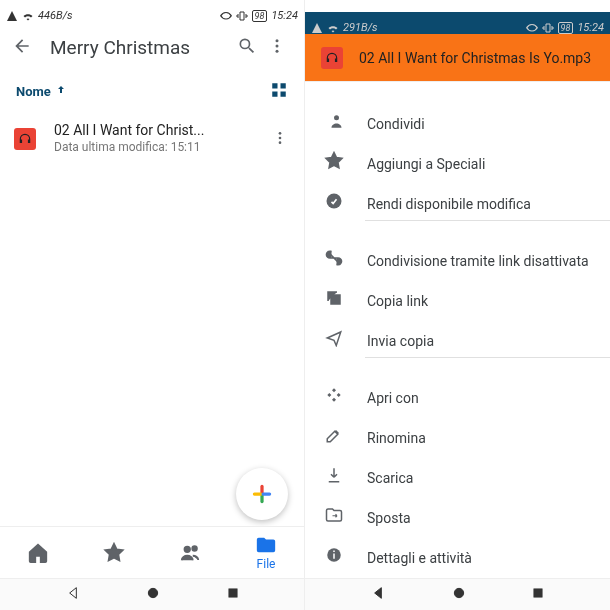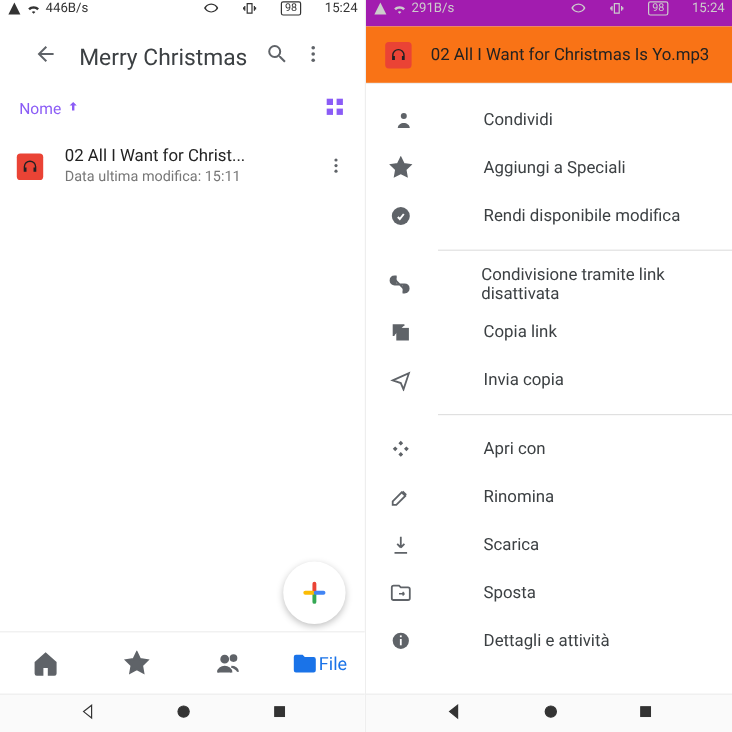--- a/index.html
+++ b/index.html
@@ -9,56 +9,56 @@
     font-family: Roboto, Arial, sans-serif;
     background: #fff;
     display: flex;
     overflow: hidden;
     font-size: 14px;
     color: #202124;
   }
   .pane { width: 305px; height: 610px; display: flex; flex-direction: column; position: relative; background: #fff; }
   .pane-left { border-right: 1px solid #eee; }
   
-  .status-bar { height: 22px; display: flex; align-items: flex-start; padding: 0 6px; font-size: 11px; color: #333; }
-  .status-bar.dim { background: #a21caf; color: #ccc; }
+  .status-bar { height: 22px; display: flex; align-items: flex-end; padding: 0 6px; font-size: 11px; color: #333; font-style: italic; }
+  .status-bar.dim { background: #0c4a6e; color: #ccc; margin-top: 12px; }
   .status-left { display: flex; align-items: center; gap: 4px; }
-  .status-right { margin-left: auto; display: flex; align-items: center; gap: 20px; }
+  .status-right { margin-left: auto; display: flex; align-items: center; gap: 4px; }
   .ic { width: 12px; height: 12px; display: inline-block; }
   
-  .toolbar { display: flex; align-items: center; height: 50px; padding: 0 28px; }
+  .toolbar { display: flex; align-items: center; height: 50px; padding: 0 12px; }
   .toolbar .title { font-size: 19px; color: #3c4043; margin-left: 18px; flex: 1; }
   .toolbar .act { width: 30px; text-align: center; color: #5f6368; }
   
-  .sort-row { display: flex; align-items: center; padding: 0 16px; height: 38px; font-size: 13px; color: #8b5cf6; }
+  .sort-row { display: flex; align-items: center; padding: 0 16px; height: 38px; font-size: 13px; color: #0c4a6e; font-weight: bold; }
   .grid-ic { margin-left: auto; }
   
   .file-row { display: flex; align-items: center; padding: 12px 14px; }
   .file-thumb { width: 22px; height: 22px; background: #ea4335; border-radius: 3px; display: flex; align-items: center; justify-content: center; margin-top: 2px; }
   .file-meta { margin-left: 18px; flex: 1; overflow: hidden; }
   .file-name { font-size: 14px; color: #222; white-space: nowrap; overflow: hidden; text-overflow: ellipsis; }
   .file-sub { font-size: 12px; color: #777; margin-top: 2px; }
   .more-v { width: 20px; text-align: center; color: #5f6368; font-size: 16px; margin-top: 4px; }
   
   .fab { position: absolute; right: 16px; bottom: 90px; width: 52px; height: 52px; border-radius: 50%; background: #fff; box-shadow: 0 2px 6px rgba(0,0,0,0.25); display: flex; align-items: center; justify-content: center; }
   
   .bottom-nav { position: absolute; bottom: 32px; left: 0; right: 0; height: 52px; display: flex; border-top: 1px solid #eee; background: #fff; }
-  .nav-item { flex: 1; display: flex; flex-direction: row; align-items: center; justify-content: center; font-size: 15px; color: #5f6368; gap: 1px; }
+  .nav-item { flex: 1; display: flex; flex-direction: column; align-items: center; justify-content: center; font-size: 12px; color: #5f6368; gap: 1px; }
   .nav-item.active { color: #1a73e8; }
   .nav-item svg { width: 22px; height: 22px; }
   
   .sys-nav { position: absolute; bottom: 0; left: 0; right: 0; height: 32px; display: flex; align-items: center; justify-content: space-evenly; background: #fafafa; border-top: 1px solid #eee; }
   .sys-nav span { font-size: 15px; color: #333; }
   
   .sheet-header { display: flex; align-items: center; height: 48px; padding: 0 16px; background: #f97316; border-bottom: 1px solid #eee; }
   .sheet-header .file-thumb { margin-right: 16px; margin-top: 0; }
   .sheet-title { font-size: 14px; color: #222; flex: 1; white-space: nowrap; overflow: hidden; text-overflow: ellipsis; }
   
   .menu-list { flex: 1; overflow: hidden; background: #fff; padding-top: 10px; }
-  .menu-item { display: flex; align-items: center; height: 40px; padding: 0 18px; gap: 36px; }
+  .menu-item { display: flex; align-items: flex-end; height: 40px; padding: 0 18px; }
   .menu-ic { width: 22px; height: 22px; display: flex; align-items: center; justify-content: center; color: #5f6368; margin-right: 22px; }
   .menu-label { font-size: 14px; color: #3c4043; }
   .menu-sep { height: 1px; background: #e0e0e0; margin: 8px 18px; }
   .menu-sep.long { margin: 8px 0 8px 60px; }
   
   svg { fill: currentColor; }
 </style>
 </head>
 <body>
 

